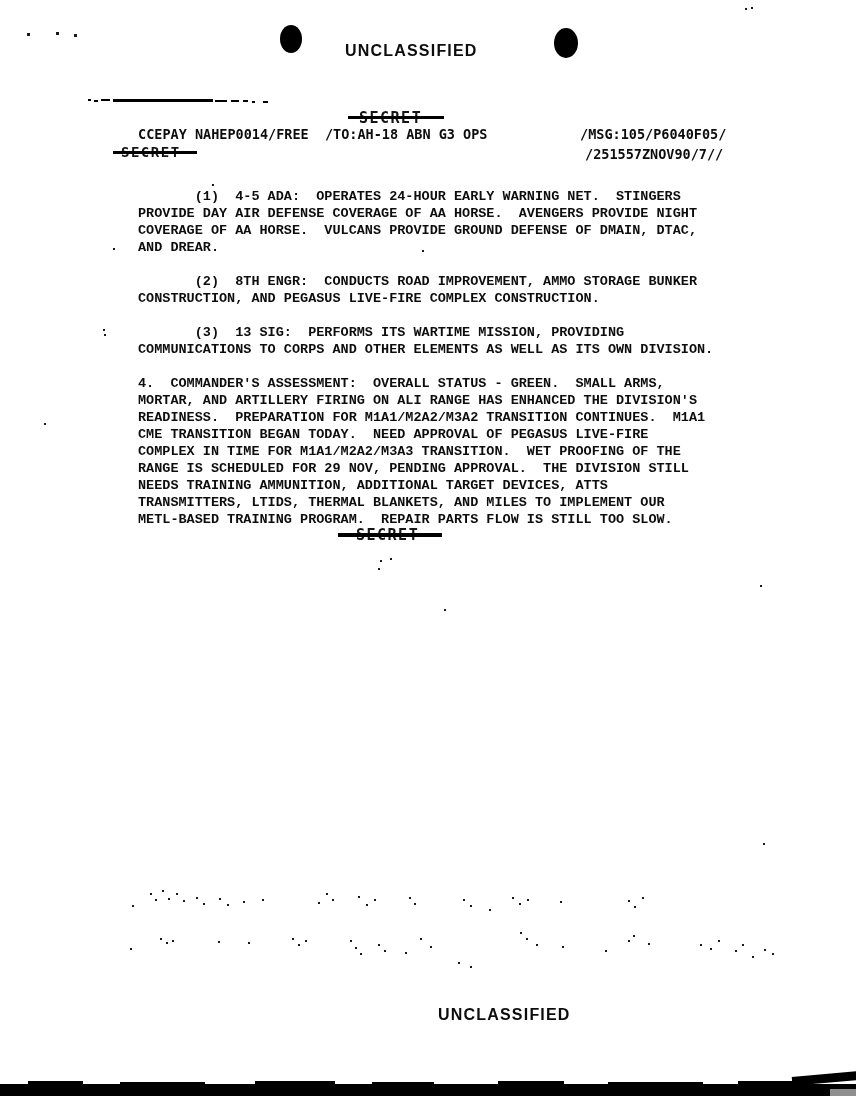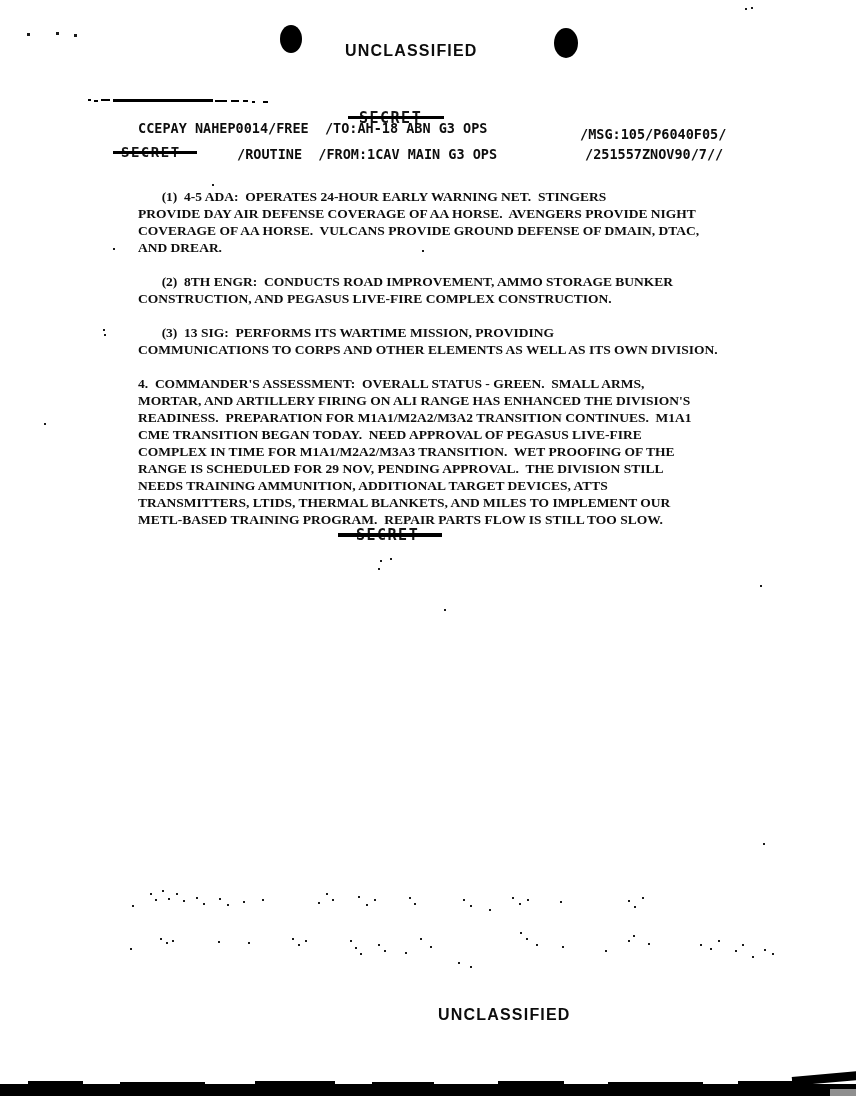--- a/index.html
+++ b/index.html
@@ -27,21 +27,21 @@
   .mono{
     font-family:"DejaVu Sans Mono", monospace;
     font-weight:bold;
     font-size:13.5px;
     letter-spacing:0px;
     color:#0d0d0d;
     white-space:pre;
   }
   pre.body-text{
     margin:0;
-    font-family:Liberation Serif, serif;
+    font-family:Liberation Mono, monospace;
     font-weight:bold;
     font-size:13.5px;
     line-height:17px;
     color:#0d0d0d;
     white-space:pre;
   }
   
   .stamp{
     font-family:"DejaVu Sans Mono", monospace;
     font-weight:bold;
@@ -76,28 +76,27 @@
       <div class="dashseg" style="left: 243px; top: 100px; width: 5px; height: 2px;"></div>
       <div class="dashseg" style="left: 252px; top: 101px; width: 3px; height: 2px;"></div>
       <div class="dashseg" style="left: 263px; top: 101px; width: 5px; height: 2px;"></div>
     </div>
 
   <div class="abs" style="left:348px;top:109px;width:96px;height:16px;">
     <span class="stamp" style="position:absolute;left:11px;top:0;">SECRET</span>
     <div class="strike" style="position:absolute;left:0;top:7px;width:96px;"></div>
   </div>
 
-  <div class="abs mono" style="left:138px;top:120px;">CCEPAY NAHEP0014/FREE  /TO:AH-18 ABN G3 OPS</div>
+  <div class="abs mono" style="left:138px;top:126px;">CCEPAY NAHEP0014/FREE  /TO:AH-18 ABN G3 OPS</div>
   <div class="abs mono" style="left:580px;top:126px;">/MSG:105/P6040F05/</div>
 
   <div class="abs" style="left:113px;top:144px;width:84px;height:16px;">
     <span class="stamp" style="position:absolute;left:8px;top:0;font-size:14px;">SECRET</span>
     <div class="strike" style="position:absolute;left:0;top:7px;width:84px;"></div>
   </div>
-  <div class="abs mono" style="left:237px;top:146px;">/ROUTINE  /FROM:1CAV MAIN G3 OPS</div>
   <div class="abs mono" style="left:585px;top:146px;">/251557ZNOV90/7//</div>
 
   <pre class="abs body-text" style="left:138px;top:188px;">       (1)  4-5 ADA:  OPERATES 24-HOUR EARLY WARNING NET.  STINGERS
 PROVIDE DAY AIR DEFENSE COVERAGE OF AA HORSE.  AVENGERS PROVIDE NIGHT
 COVERAGE OF AA HORSE.  VULCANS PROVIDE GROUND DEFENSE OF DMAIN, DTAC,
 AND DREAR.
 
        (2)  8TH ENGR:  CONDUCTS ROAD IMPROVEMENT, AMMO STORAGE BUNKER
 CONSTRUCTION, AND PEGASUS LIVE-FIRE COMPLEX CONSTRUCTION.
 

